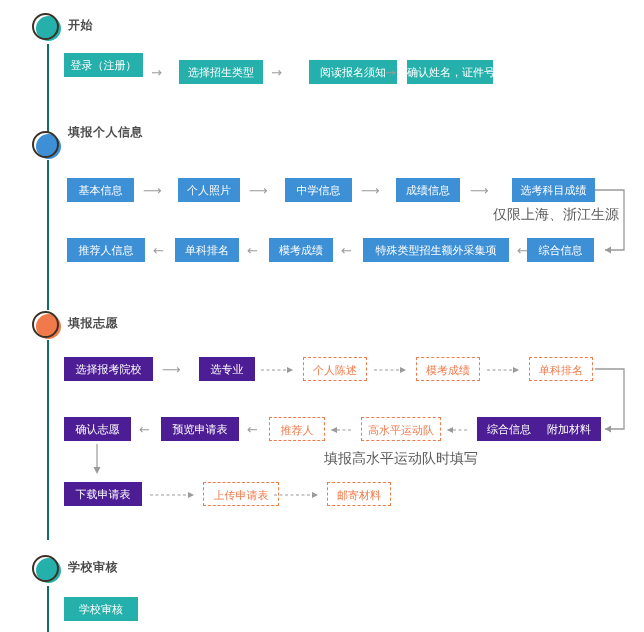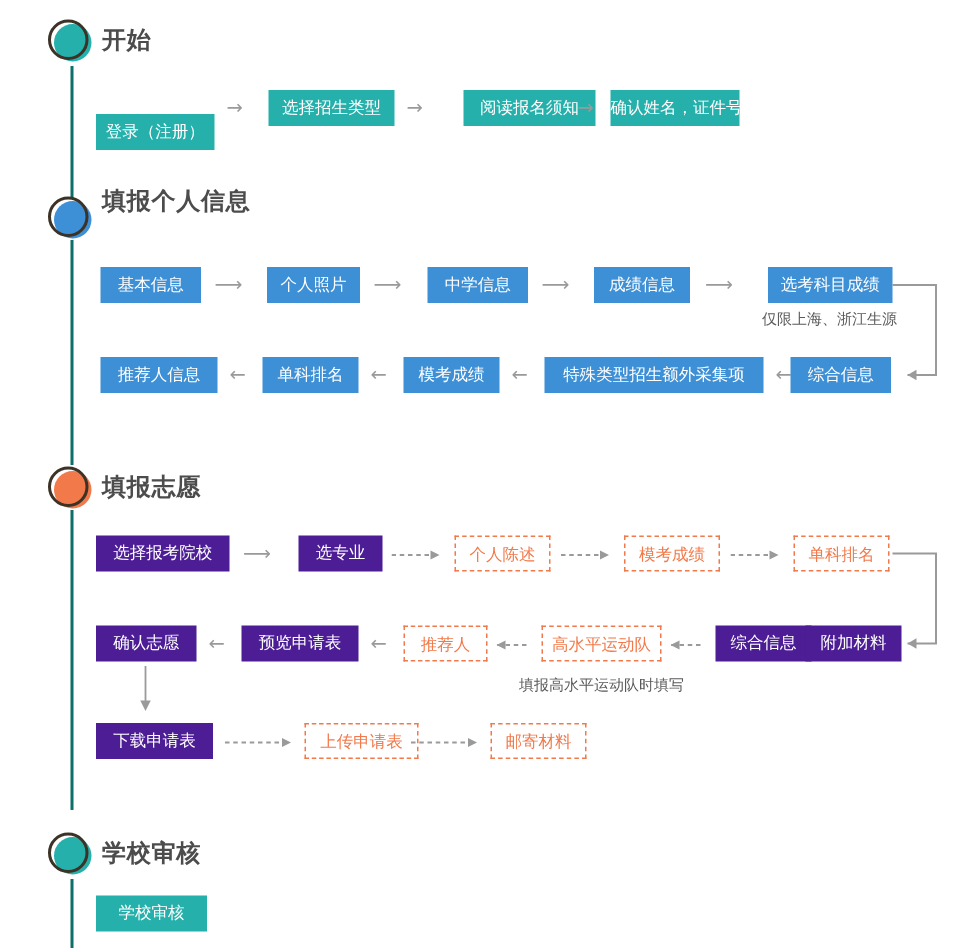--- a/index.html
+++ b/index.html
@@ -35,21 +35,21 @@
     position:absolute;
     left:0;top:0;
     width:23px;height:23px;
     border-radius:50%;
     border:2.5px solid #3d3226;
     background:transparent;
   }
   .stage-title{
     position:absolute;
     left:38px;top:1px;
-    font-size:16px;
+    font-size:12px;
     font-weight:bold;
     color:#4c4c4c;
     letter-spacing:.5px;
     white-space:nowrap;
   }
 
   
   .node{
     position:absolute;
     height:24px;
@@ -79,21 +79,21 @@
     font-family:"DejaVu Sans",sans-serif;
   }
   .arrow.long{font-size:13px;letter-spacing:-1px;}
 
   
   .conn{position:absolute;pointer-events:none;}
 
   
   .note{
     position:absolute;
-    font-size:10px;
+    font-size:14px;
     color:#5a5a5a;
     white-space:nowrap;
     text-align:center;
   }
 </style>
 </head>
 <body>
 
 <div id="root">
 
@@ -101,21 +101,21 @@
   <div class="spine" style="top:160px;height:150px;"></div>
   <div class="spine" style="top:340px;height:200px;"></div>
   <div class="spine" style="top:586px;height:46px;"></div>
 
   <div class="marker" style="left:32px;top:13px;">
     <div class="disc" style="background:#25b0ab;"></div>
     <div class="ring"></div>
   </div>
   <div class="stage-title" style="left:68px;top:17px;">开始</div>
 
-  <div class="node teal" style="left:64px;top:76px;width:79px;">登录（注册）</div>
+  <div class="node teal" style="left:64px;top:53px;width:79px;">登录（注册）</div>
   <div class="arrow" style="left:151px;top:66px;">→</div>
   <div class="node teal" style="left:179px;top:60px;width:84px;">选择招生类型</div>
   <div class="arrow" style="left:271px;top:66px;">→</div>
   <div class="node teal" style="left:293px;top:60px;width:88px;margin-left:16px;">阅读报名须知</div>
   <div class="arrow" style="left:385px;top:66px;">→</div>
   <div class="node teal" style="left:407px;top:60px;width:86px;">确认姓名，证件号码</div>
 
   <div class="marker" style="left:32px;top:131px;">
     <div class="disc" style="background:#3d8fd6;"></div>
     <div class="ring"></div>

